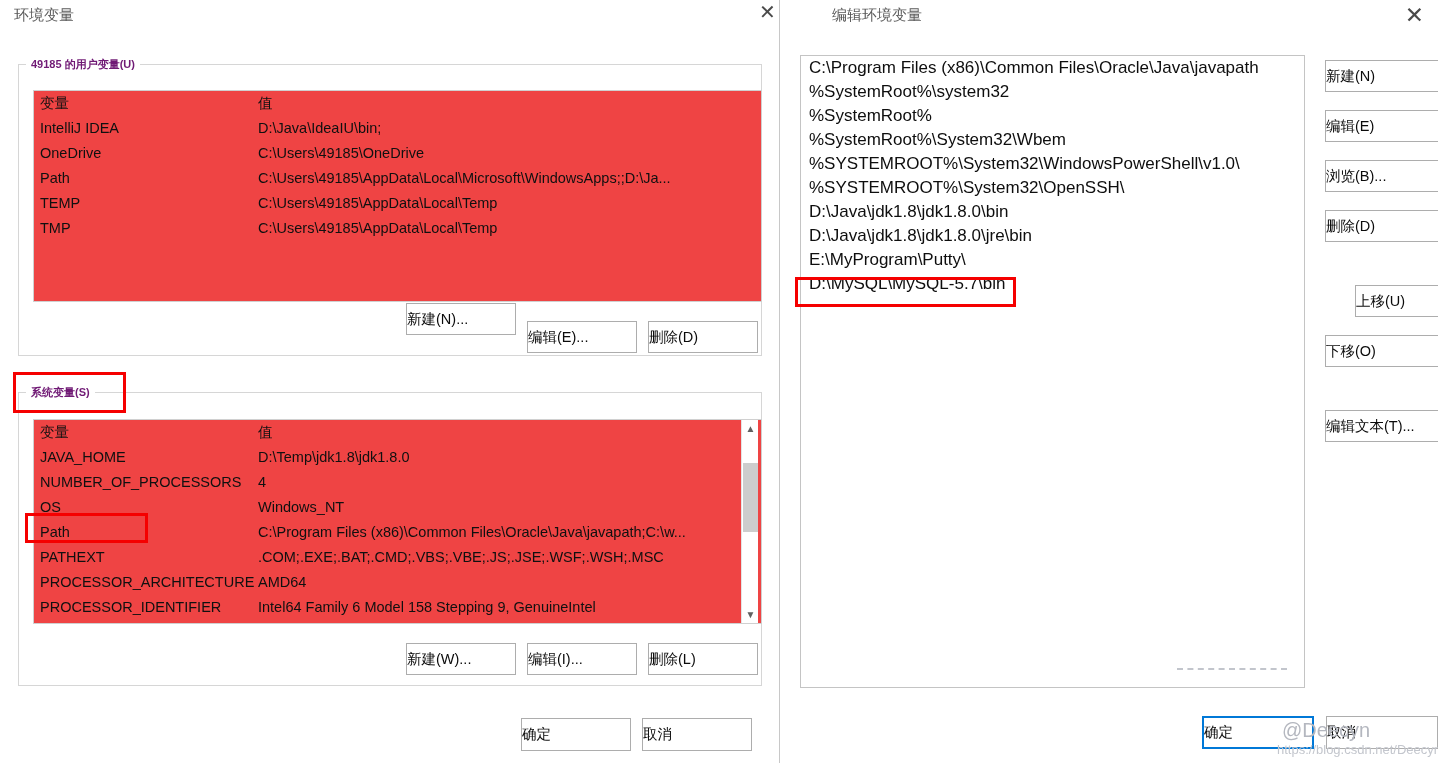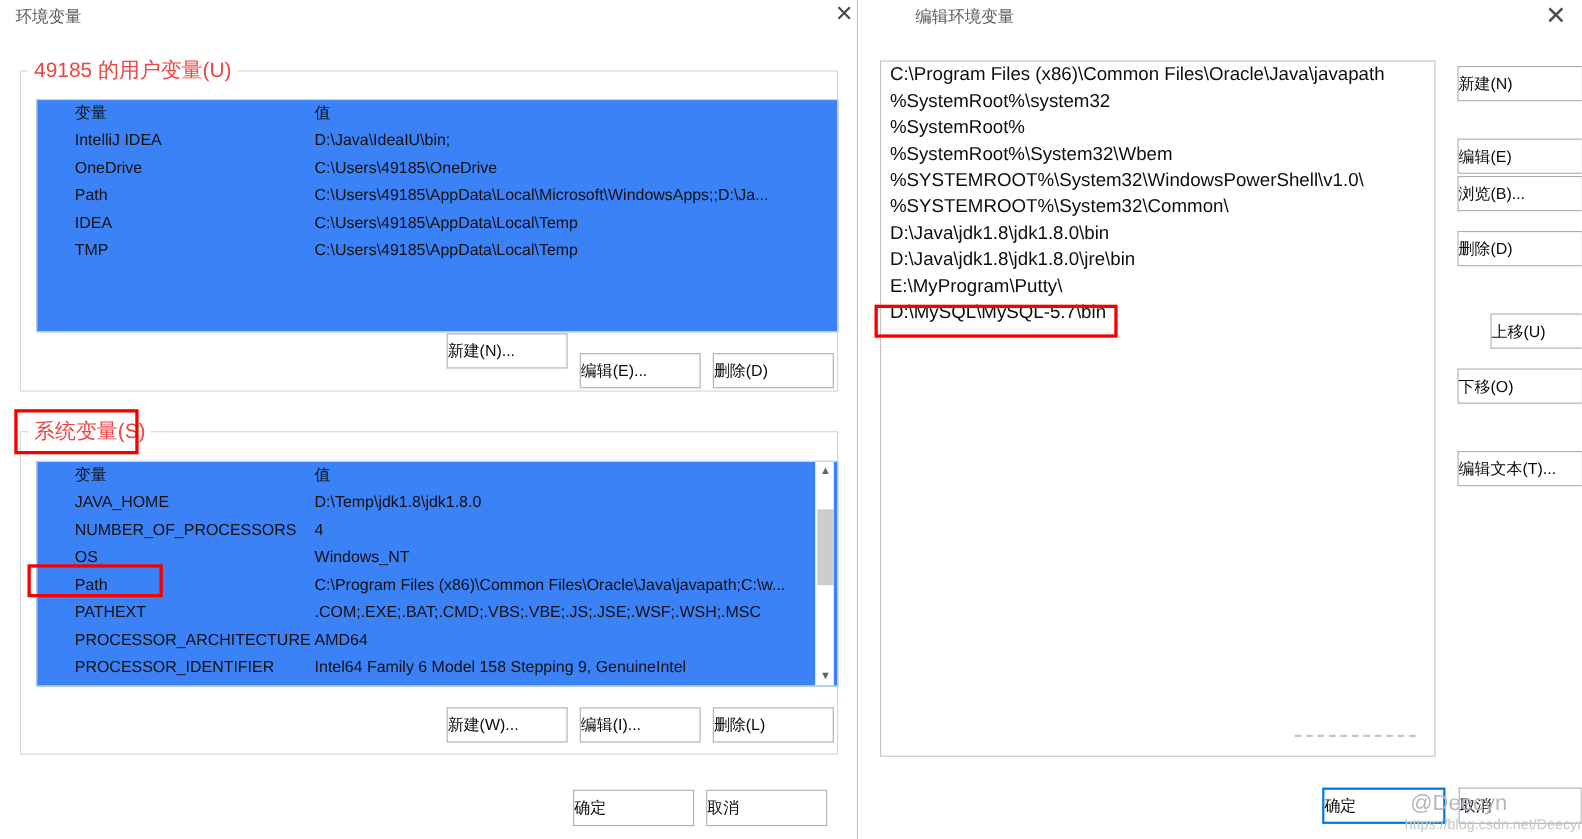--- a/index.html
+++ b/index.html
@@ -37,32 +37,32 @@
   #left-close { left: 759px; top: 2px; font-size: 20px; }
 
   .groupbox {
     position: absolute;
     border: 1px solid #d6d6d6;
   }
   .group-legend {
     position: absolute;
     background: #ffffff;
     padding: 0 5px;
-    font-size: 19px;
-    color: #ef4444;
-    white-space: nowrap;
+    font-size: 11px;
+    color: #701a75;
+    white-space: nowrap;
+    font-weight: bold;
   }
 
   
   .listbox {
     position: absolute;
     border: 1px solid #d0d0d0;
-    background: #3b82f6;
+    background: #ef4444;
     overflow: hidden;
-    padding-left: 28px;
   }
   .lrow {
     position: relative;
     height: 25px;
     line-height: 25px;
     font-size: 14.5px;
     color: #101010;
     white-space: nowrap;
   }
   .lrow .c1 { position: absolute; left: 6px; top: 0; }
@@ -171,21 +171,21 @@
       </div>
       <div class="lrow">
         <span class="c1">OneDrive</span>
         <span class="c2">C:\Users\49185\OneDrive</span>
       </div>
       <div class="lrow">
         <span class="c1">Path</span>
         <span class="c2">C:\Users\49185\AppData\Local\Microsoft\WindowsApps;;D:\Ja...</span>
       </div>
       <div class="lrow">
-        <span class="c1">IDEA</span>
+        <span class="c1">TEMP</span>
         <span class="c2">C:\Users\49185\AppData\Local\Temp</span>
       </div>
       <div class="lrow">
         <span class="c1">TMP</span>
         <span class="c2">C:\Users\49185\AppData\Local\Temp</span>
       </div>
     </div>
 
     <button class="btn" style="left:406px; top:303px; width:110px; height:32px;">新建(N)...</button>
     <button class="btn" style="left:527px; top:321px; width:110px; height:32px;">编辑(E)...</button>
@@ -254,29 +254,29 @@
 
     <div class="dlg-title" id="right-title">编辑环境变量</div>
     <div class="close-x" id="right-close">✕</div>
 
     <div id="path-list">
       <div class="prow">C:\Program Files (x86)\Common Files\Oracle\Java\javapath</div>
       <div class="prow">%SystemRoot%\system32</div>
       <div class="prow">%SystemRoot%</div>
       <div class="prow">%SystemRoot%\System32\Wbem</div>
       <div class="prow">%SYSTEMROOT%\System32\WindowsPowerShell\v1.0\</div>
-      <div class="prow">%SYSTEMROOT%\System32\Common\</div>
+      <div class="prow">%SYSTEMROOT%\System32\OpenSSH\</div>
       <div class="prow">D:\Java\jdk1.8\jdk1.8.0\bin</div>
       <div class="prow">D:\Java\jdk1.8\jdk1.8.0\jre\bin</div>
       <div class="prow">E:\MyProgram\Putty\</div>
       <div class="prow">D:\MySQL\MySQL-5.7\bin</div>
     </div>
 
     <button class="btn" style="left:545px; top:60px; width:114px; height:32px;">新建(N)</button>
-    <button class="btn" style="left:545px; top:110px; width:114px; height:32px;margin-top:16px;">编辑(E)</button>
+    <button class="btn" style="left:545px; top:110px; width:114px; height:32px;">编辑(E)</button>
     <button class="btn" style="left:545px; top:160px; width:114px; height:32px;">浏览(B)...</button>
     <button class="btn" style="left:545px; top:210px; width:114px; height:32px;">删除(D)</button>
     <button class="btn" style="left:575px; top:285px; width:114px; height:32px;">上移(U)</button>
     <button class="btn" style="left:545px; top:335px; width:114px; height:32px;">下移(O)</button>
     <button class="btn" style="left:545px; top:410px; width:114px; height:32px;">编辑文本(T)...</button>
 
     <button class="btn default" style="left:422px; top:716px; width:112px; height:33px;">确定</button>
     <button class="btn" style="left:546px; top:716px; width:112px; height:33px;">取消</button>
   </div>
 

